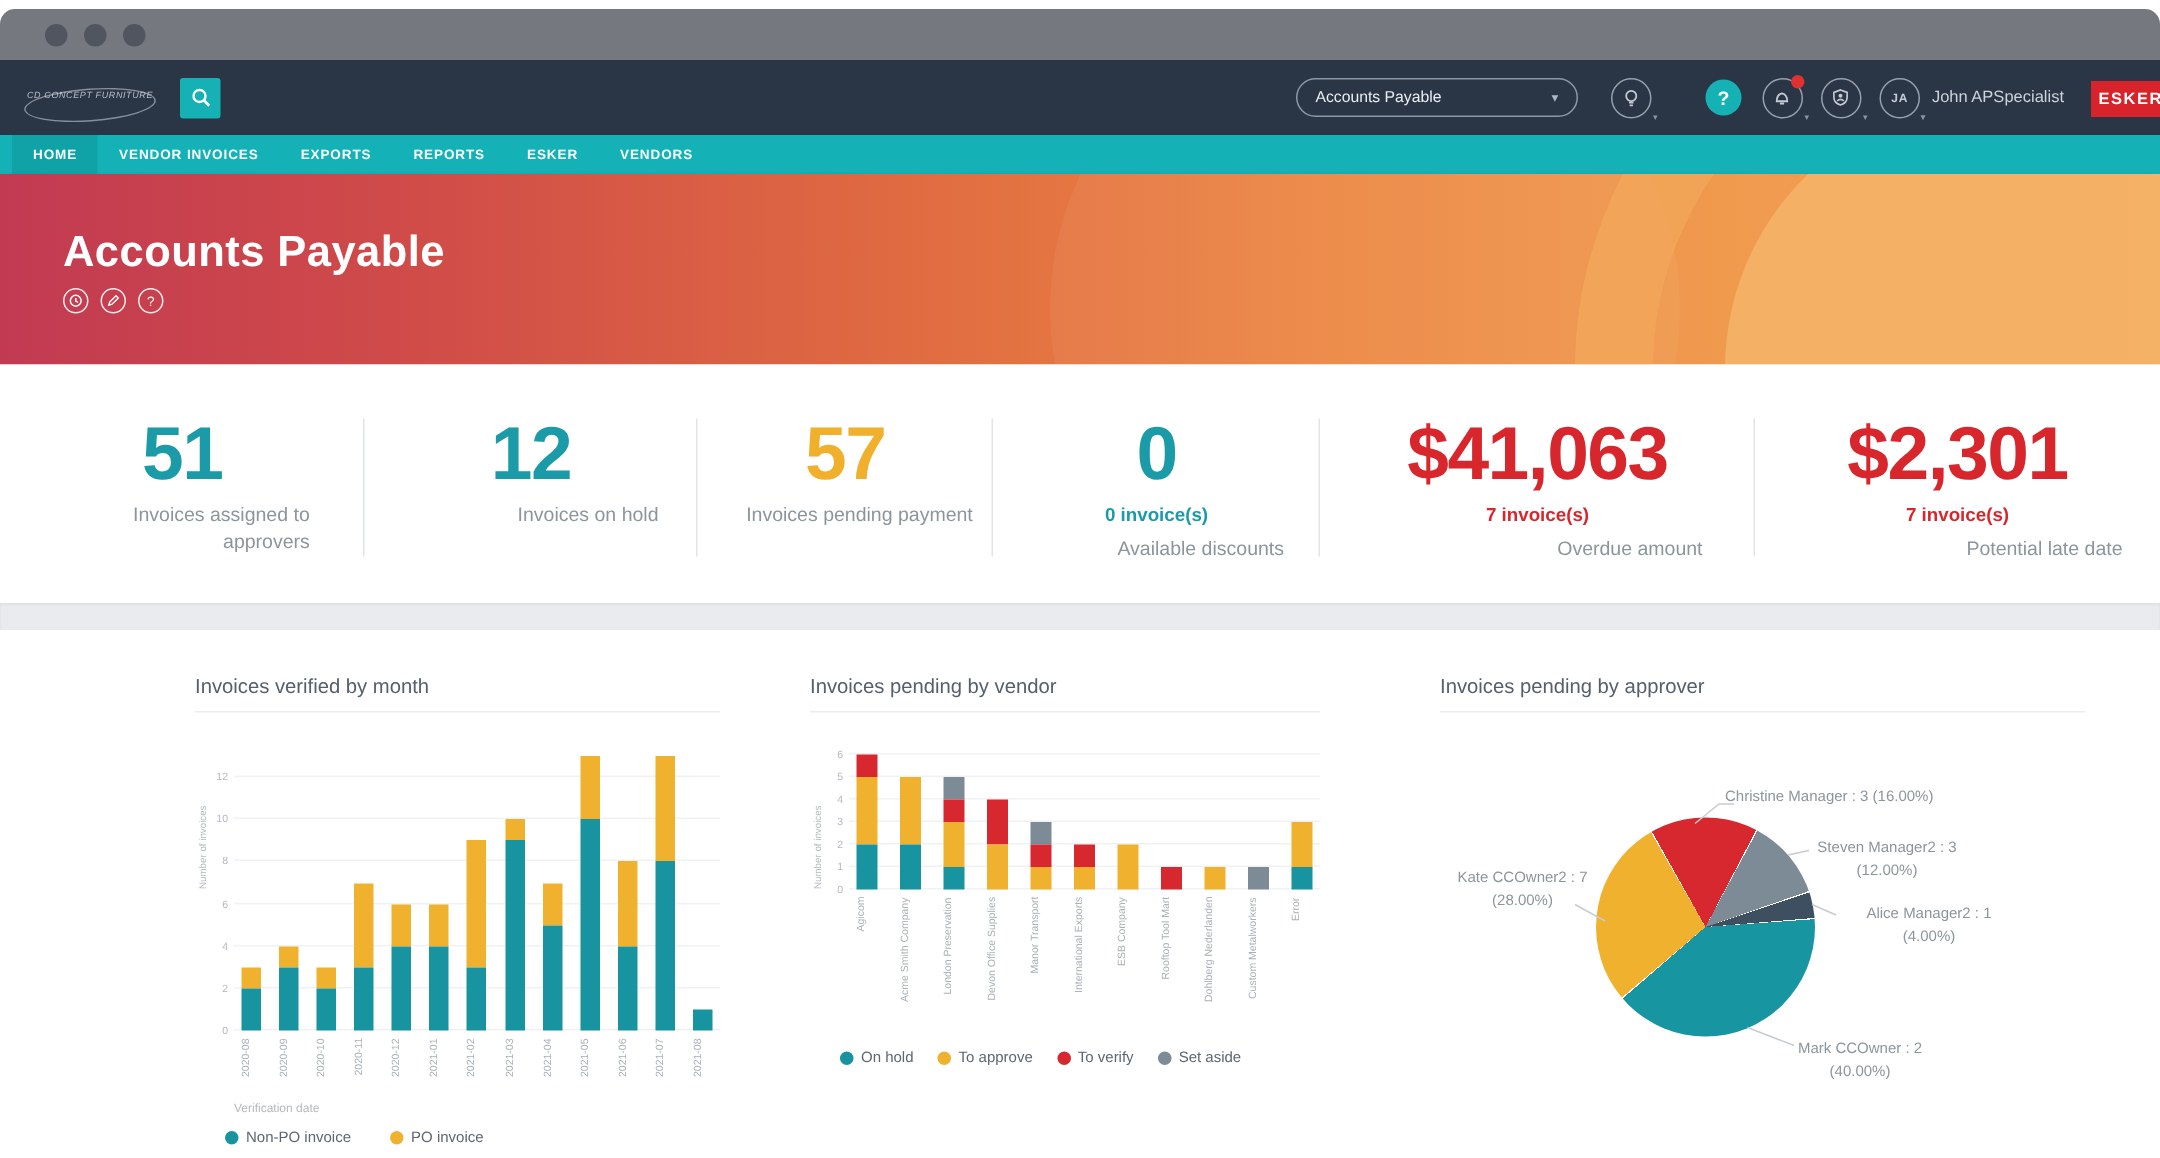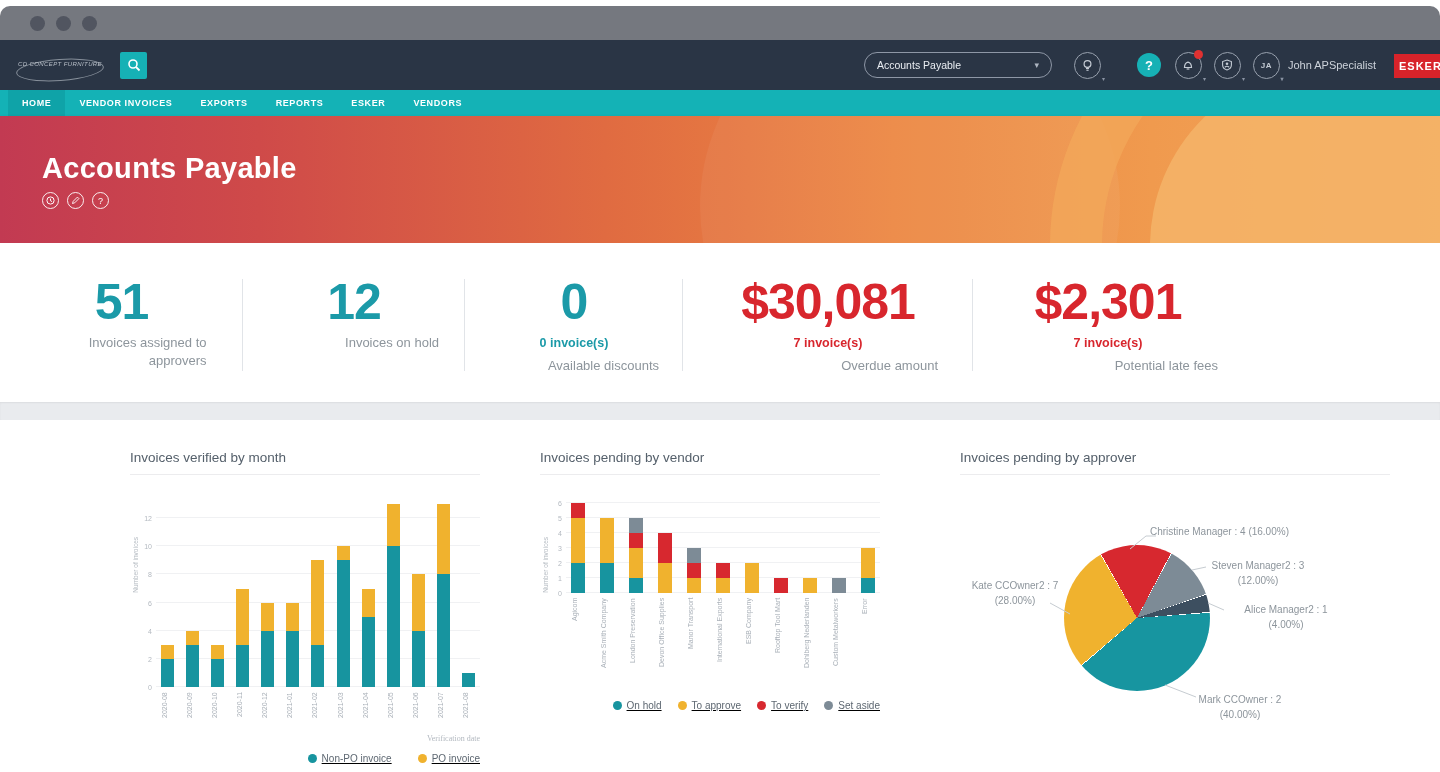--- a/index.html
+++ b/index.html
@@ -106,23 +106,23 @@
     align-items:flex-end; padding:0 5px; }
   .col { display:flex; flex-direction:column; justify-content:flex-end; height:100%; }
   .plot-0 ~ .xlabs .xlab, .plot-0 .col { width:13px; }
   .plot-1 ~ .xlabs .xlab, .plot-1 .col { width:14px; }
   .seg { width:100%; }
   .xlabs { display:flex; justify-content:space-between; padding:0 5px; margin-top:5px; }
   .xlab { font-size:7px; color:#a9b0b8; writing-mode:vertical-rl; transform:rotate(180deg);
     display:flex; justify-content:flex-end; }
   .xlabs-0 .xlab { height:36px; }
   .xlabs-1 .xlab { height:98px; }
-  .axis-title { text-align:right; font-size:8px; color:#b3b9c0; margin-top:6px; padding-left:26px;font-family:Liberation Serif, serif; }
+  .axis-title { text-align:left; font-size:8px; color:#b3b9c0; margin-top:6px; padding-left:26px; }
   .axis-title:empty { display:none; }
-  .legend { display:flex; justify-content:flex-end; gap:26px; margin-top:10px; padding-left:20px;text-decoration:underline; }
+  .legend { display:flex; justify-content:flex-start; gap:26px; margin-top:10px; padding-left:20px; }
   .c1 .legend { gap:16px; margin-top:4px; }
   .lg-item { display:flex; align-items:center; gap:5px; cursor:pointer; }
   .lg-dot { width:9px; height:9px; border-radius:50%; display:inline-block; }
   .lg-tx { font-size:10px; color:#5d6771; }
 
   
   .pie-area { position:relative; height:290px; margin-top:6px; }
   .pie { position:absolute; left:104px; top:64px; width:146px; height:146px; border-radius:50%; cursor:pointer; }
   .leaders { position:absolute; left:0; top:0; width:430px; height:290px; pointer-events:none; }
   .pie-label { position:absolute; font-size:10px; color:#8d959c; line-height:1.45; }
@@ -240,34 +240,38 @@
 
 <section class="kpi-band">
   <div class="kpi kpi-0">
     <div class="kpi-value" style="color: rgb(27, 154, 168);">51</div>
     <div class="kpi-caption">Invoices assigned to approvers</div>
   </div>
   <div class="kpi kpi-1">
     <div class="kpi-value" style="color: rgb(27, 154, 168);">12</div>
     <div class="kpi-caption">Invoices on hold</div>
   </div>
+  <div class="kpi kpi-2">
+    <div class="kpi-value" style="color: rgb(240, 176, 44);">57</div>
+    <div class="kpi-caption">Invoices pending payment</div>
+  </div>
   <div class="kpi kpi-3">
     <div class="kpi-value" style="color: rgb(27, 154, 168);">0</div>
     <div class="kpi-sub" style="color: rgb(27, 154, 168);">0 invoice(s)</div>
     <div class="kpi-caption">Available discounts</div>
   </div>
   <div class="kpi kpi-4">
-    <div class="kpi-value" style="color: rgb(216, 38, 45);">$30,081</div>
+    <div class="kpi-value" style="color: rgb(216, 38, 45);">$41,063</div>
     <div class="kpi-sub" style="color: rgb(216, 38, 45);">7 invoice(s)</div>
     <div class="kpi-caption">Overdue amount</div>
   </div>
   <div class="kpi kpi-5">
     <div class="kpi-value" style="color: rgb(216, 38, 45);">$2,301</div>
     <div class="kpi-sub" style="color: rgb(216, 38, 45);">7 invoice(s)</div>
-    <div class="kpi-caption">Potential late fees</div>
+    <div class="kpi-caption">Potential late date</div>
   </div>
 </section>
 
 <div class="gray-strip"></div>
 
 <section class="charts-row">
 
   <div class="chart-card c0" id="chart-0">
     <div class="chart-title">Invoices verified by month</div>
     <div class="chart-area">
@@ -476,21 +480,21 @@
     <div class="pie-area">
       <div class="pie" style="background: conic-gradient(from 330deg, rgb(255, 255, 255) 0deg, rgb(255, 255, 255) 0.7deg, rgb(215, 40, 47) 0.7deg, rgb(215, 40, 47) 57.6deg, rgb(255, 255, 255) 57.6deg, rgb(255, 255, 255) 58.3deg, rgb(125, 139, 150) 58.3deg, rgb(125, 139, 150) 100.8deg, rgb(255, 255, 255) 100.8deg, rgb(255, 255, 255) 101.5deg, rgb(61, 79, 96) 101.5deg, rgb(61, 79, 96) 115.2deg, rgb(255, 255, 255) 115.2deg, rgb(255, 255, 255) 115.9deg, rgb(23, 149, 160) 115.9deg, rgb(23, 149, 160) 259.2deg, rgb(255, 255, 255) 259.2deg, rgb(255, 255, 255) 259.9deg, rgb(240, 178, 46) 259.9deg, rgb(240, 178, 46) 360deg);"></div>
       <svg class="leaders" viewBox="0 0 430 290">
         <polyline points="170,68 186,55 196,55" fill="none" stroke="#c6ccd1" stroke-width="1"></polyline>
         <polyline points="232,89 246,86" fill="none" stroke="#c6ccd1" stroke-width="1"></polyline>
         <polyline points="248,122 264,129" fill="none" stroke="#c6ccd1" stroke-width="1"></polyline>
         <polyline points="205,204 236,216" fill="none" stroke="#c6ccd1" stroke-width="1"></polyline>
         <polyline points="90,122 110,133" fill="none" stroke="#c6ccd1" stroke-width="1"></polyline>
       </svg>
       <div class="pie-label pl-0">
-          <span class="l1">Christine Manager : 4 (16.00%)</span>
+          <span class="l1">Christine Manager : 3 (16.00%)</span>
         </div>
       <div class="pie-label pl-1">
           <span class="l1">Steven Manager2 : 3</span>
           <span class="l2">(12.00%)</span>
         </div>
       <div class="pie-label pl-2">
           <span class="l1">Alice Manager2 : 1</span>
           <span class="l2">(4.00%)</span>
         </div>
       <div class="pie-label pl-3">

